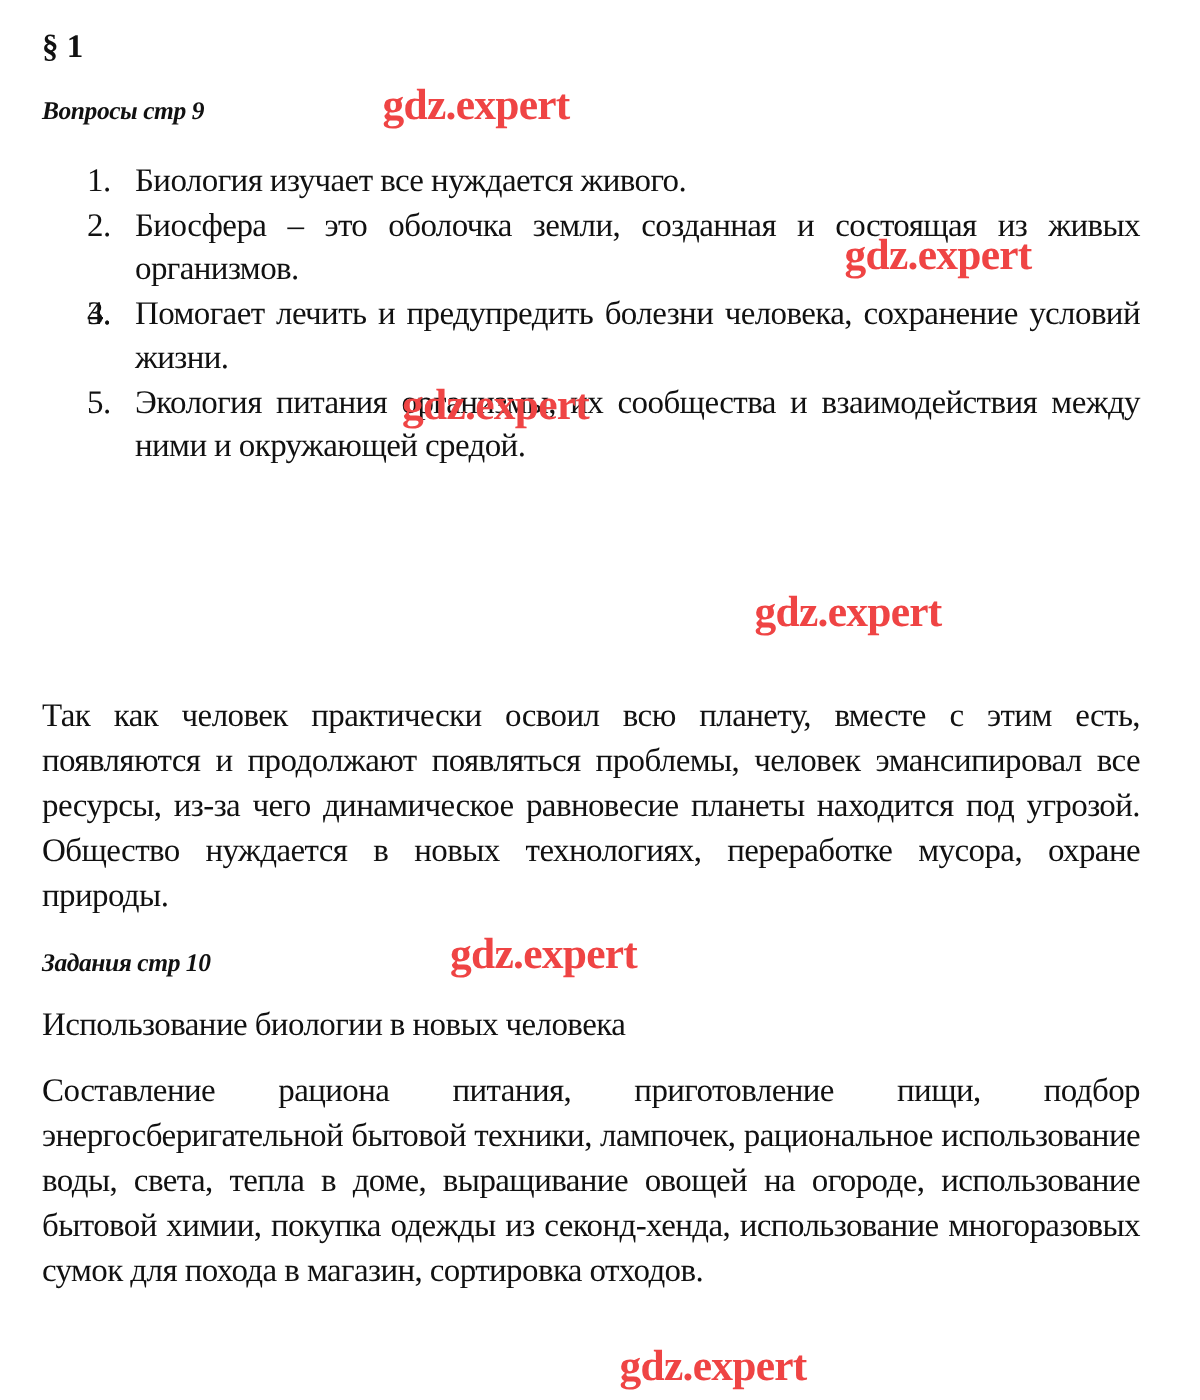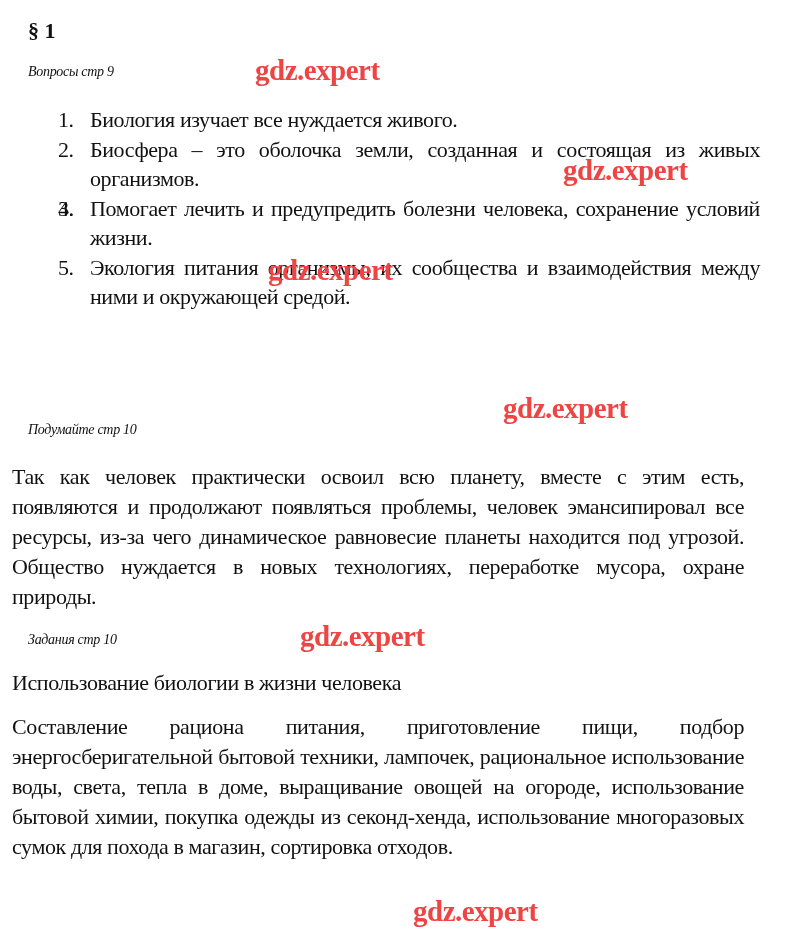--- a/index.html
+++ b/index.html
@@ -25,22 +25,22 @@
     .para-sign {
       position: absolute;
       left: 28px;
       top: 18px;
       font-size: 22px;
       font-weight: bold;
     }
     .section-heading {
       position: absolute;
       left: 28px;
-      font-size: 14px;
-      font-weight: normal;
+      font-size: 17px;
+      font-weight: bold;
       font-style: italic;
       letter-spacing: -0.3px;
     }
     .numbered-list {
       position: absolute;
       left: 28px;
       top: 105px;
       width: 732px;
       margin: 0;
       padding: 0;
@@ -55,21 +55,21 @@
       text-align-last: left;
       letter-spacing: -0.4px;
     }
     .numbered-list li .num {
       position: absolute;
       left: 30px;
       top: 0;
     }
     .body-text {
       position: absolute;
-      left: 12px;
+      left: 28px;
       width: 732px;
       margin: 0;
       font-size: 22px;
       line-height: 30px;
       text-align: justify;
       text-align-last: left;
       letter-spacing: -0.4px;
     }
     .watermark {
       position: absolute;
@@ -106,25 +106,24 @@
     <li>
       <span class="num">4.</span>
       <span>Помогает лечить и предупредить болезни человека, сохранение условий жизни.</span>
     </li>
     <li>
       <span class="num">5.</span>
       <span>Экология питания организмы, их сообщества и взаимодействия между ними и окружающей средой.</span>
     </li>
   </ol>
 
-  <div class="section-heading" style="top:422px;">Подумайте стр 10</div>
   <p class="body-text" style="top:462px;">Так как человек практически освоил всю планету, вместе с этим есть, появляются и продолжают появляться проблемы, человек эмансипировал все ресурсы, из-за чего динамическое равновесие планеты находится под угрозой. Общество нуждается в новых технологиях, переработке мусора, охране природы.</p>
 
   <div class="section-heading" style="top:632px;">Задания стр 10</div>
-  <p class="body-text" style="top:668px;">Использование биологии в жизни человека</p>
+  <p class="body-text" style="top:668px;">Использование биологии в новых человека</p>
   <p class="body-text" style="top:712px;">Составление рациона питания, приготовление пищи, подбор энергосберигательной бытовой техники, лампочек, рациональное использование воды, света, тепла в доме, выращивание овощей на огороде, использование бытовой химии, покупка одежды из секонд-хенда, использование многоразовых сумок для похода в магазин, сортировка отходов.</p>
 
   <div class="watermark" style="left:255px; top:56px;">gdz.expert</div>
   <div class="watermark" style="left:563px; top:156px;">gdz.expert</div>
   <div class="watermark" style="left:268px; top:256px;">gdz.expert</div>
   <div class="watermark" style="left:503px; top:394px;">gdz.expert</div>
   <div class="watermark" style="left:300px; top:622px;">gdz.expert</div>
   <div class="watermark" style="left:413px; top:897px;">gdz.expert</div>
 
 </div>

